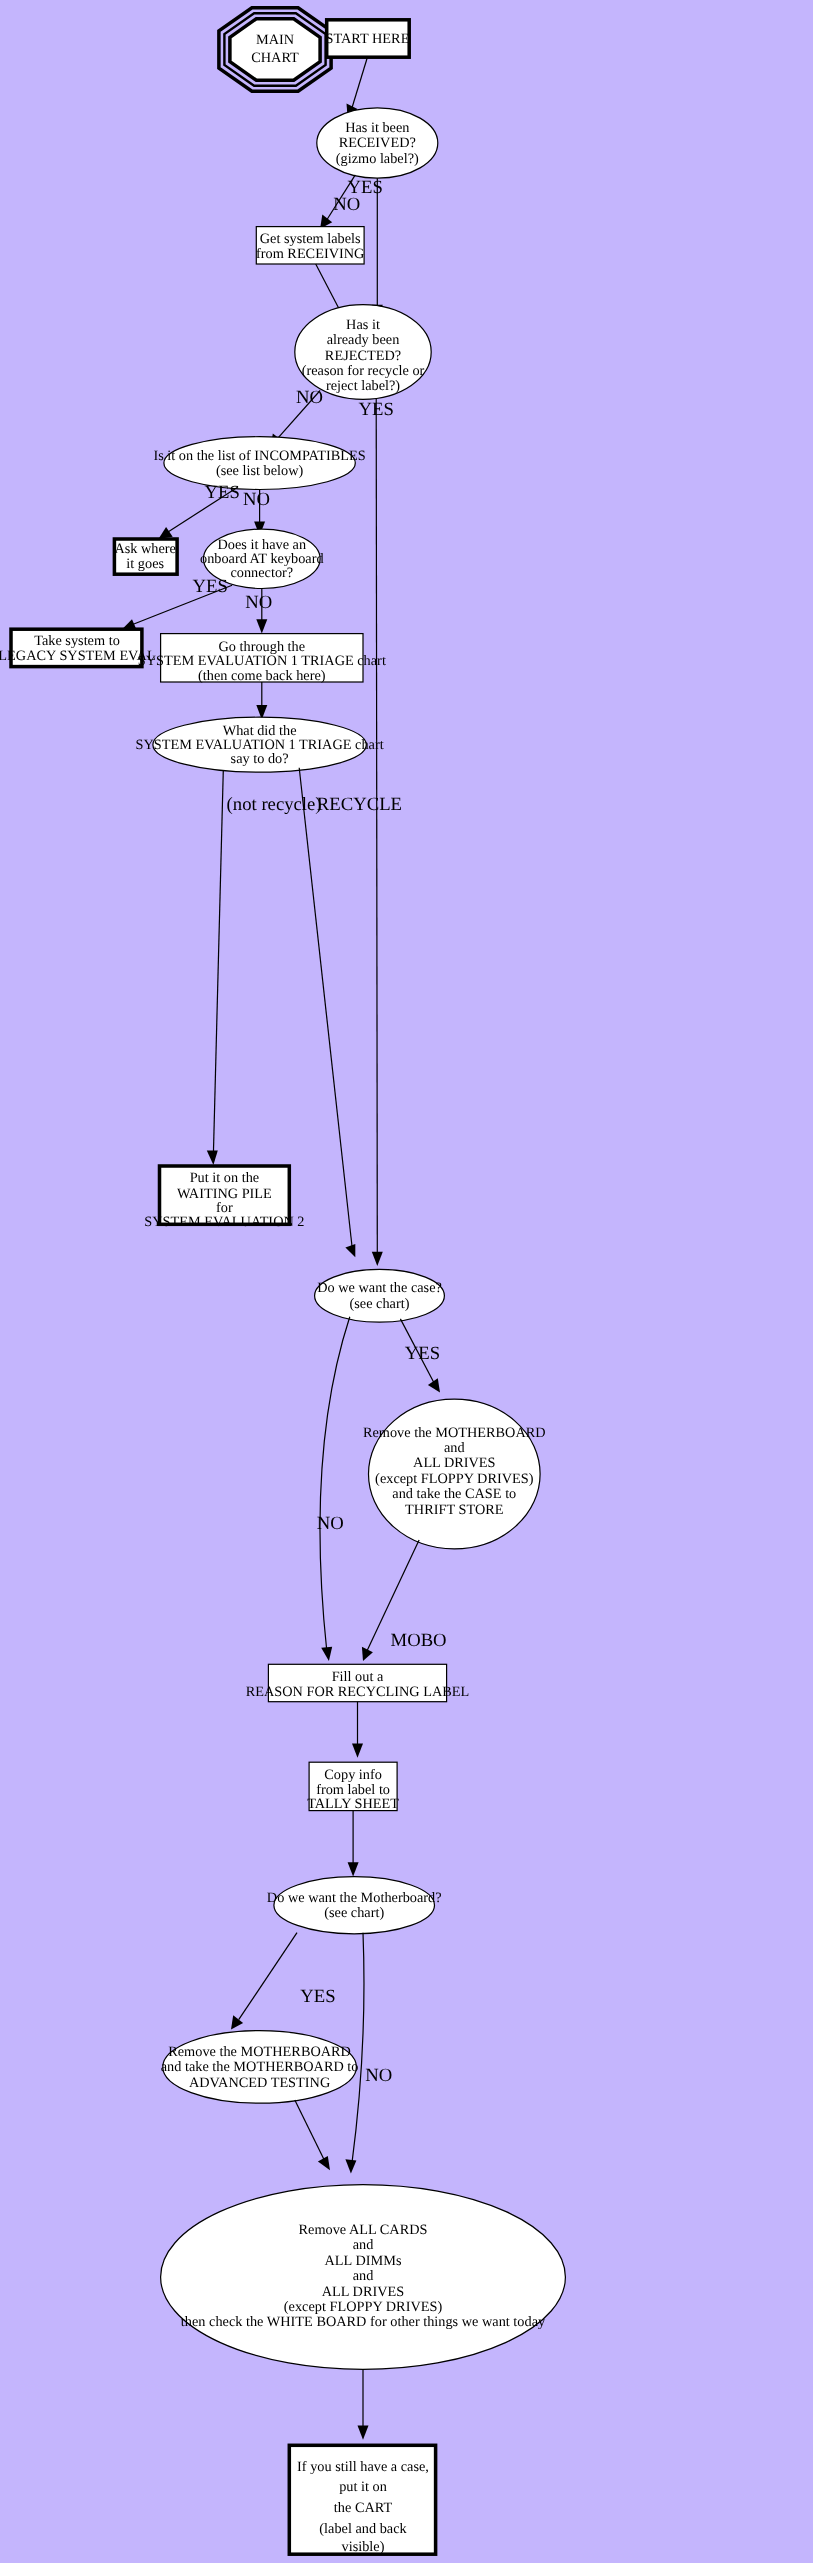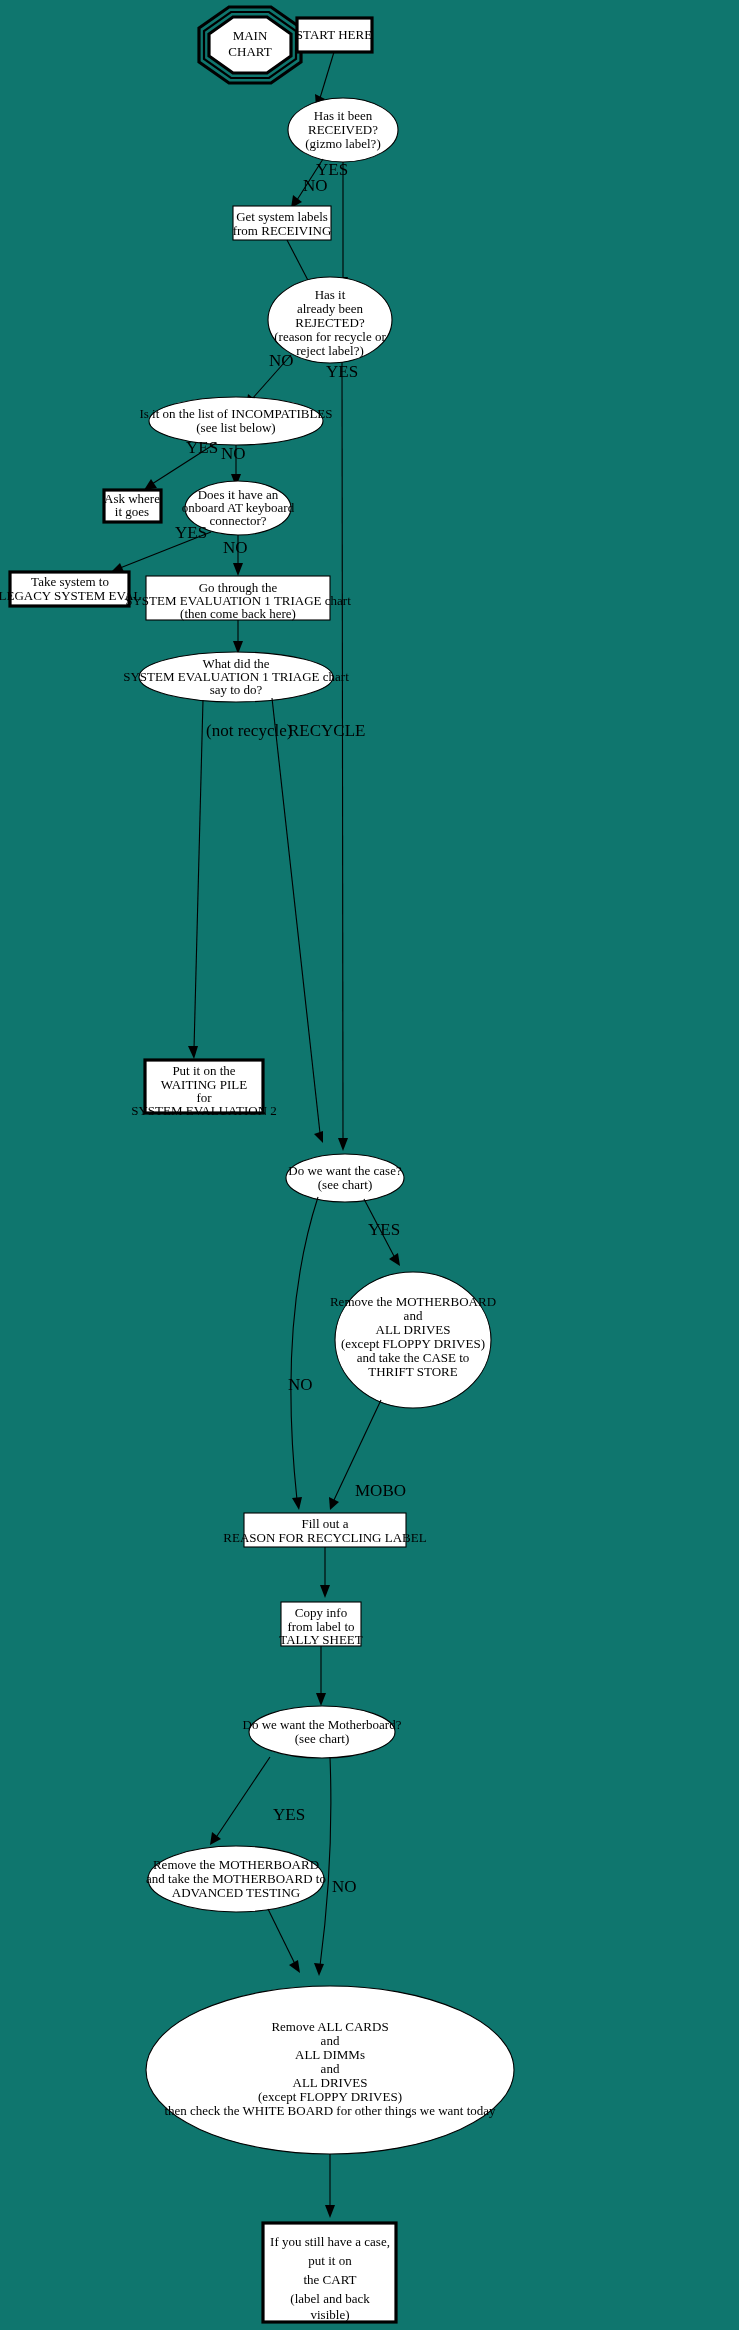--- a/index.html
+++ b/index.html
@@ -7,21 +7,21 @@
     padding: 0;
     background: #ffffff;
   }
   body {
     font-family: "Liberation Serif", "DejaVu Serif", serif;
   }
   #chart-root {
     position: relative;
     width: 739px;
     height: 2330px;
-    background: #0f766e;
+    background: #c4b5fd;
     overflow: hidden;
   }
   svg.flow {
     display: block;
     width: 739px;
     height: 2330px;
   }
   .node-shape {
     fill: #ffffff;
     stroke: #000000;

